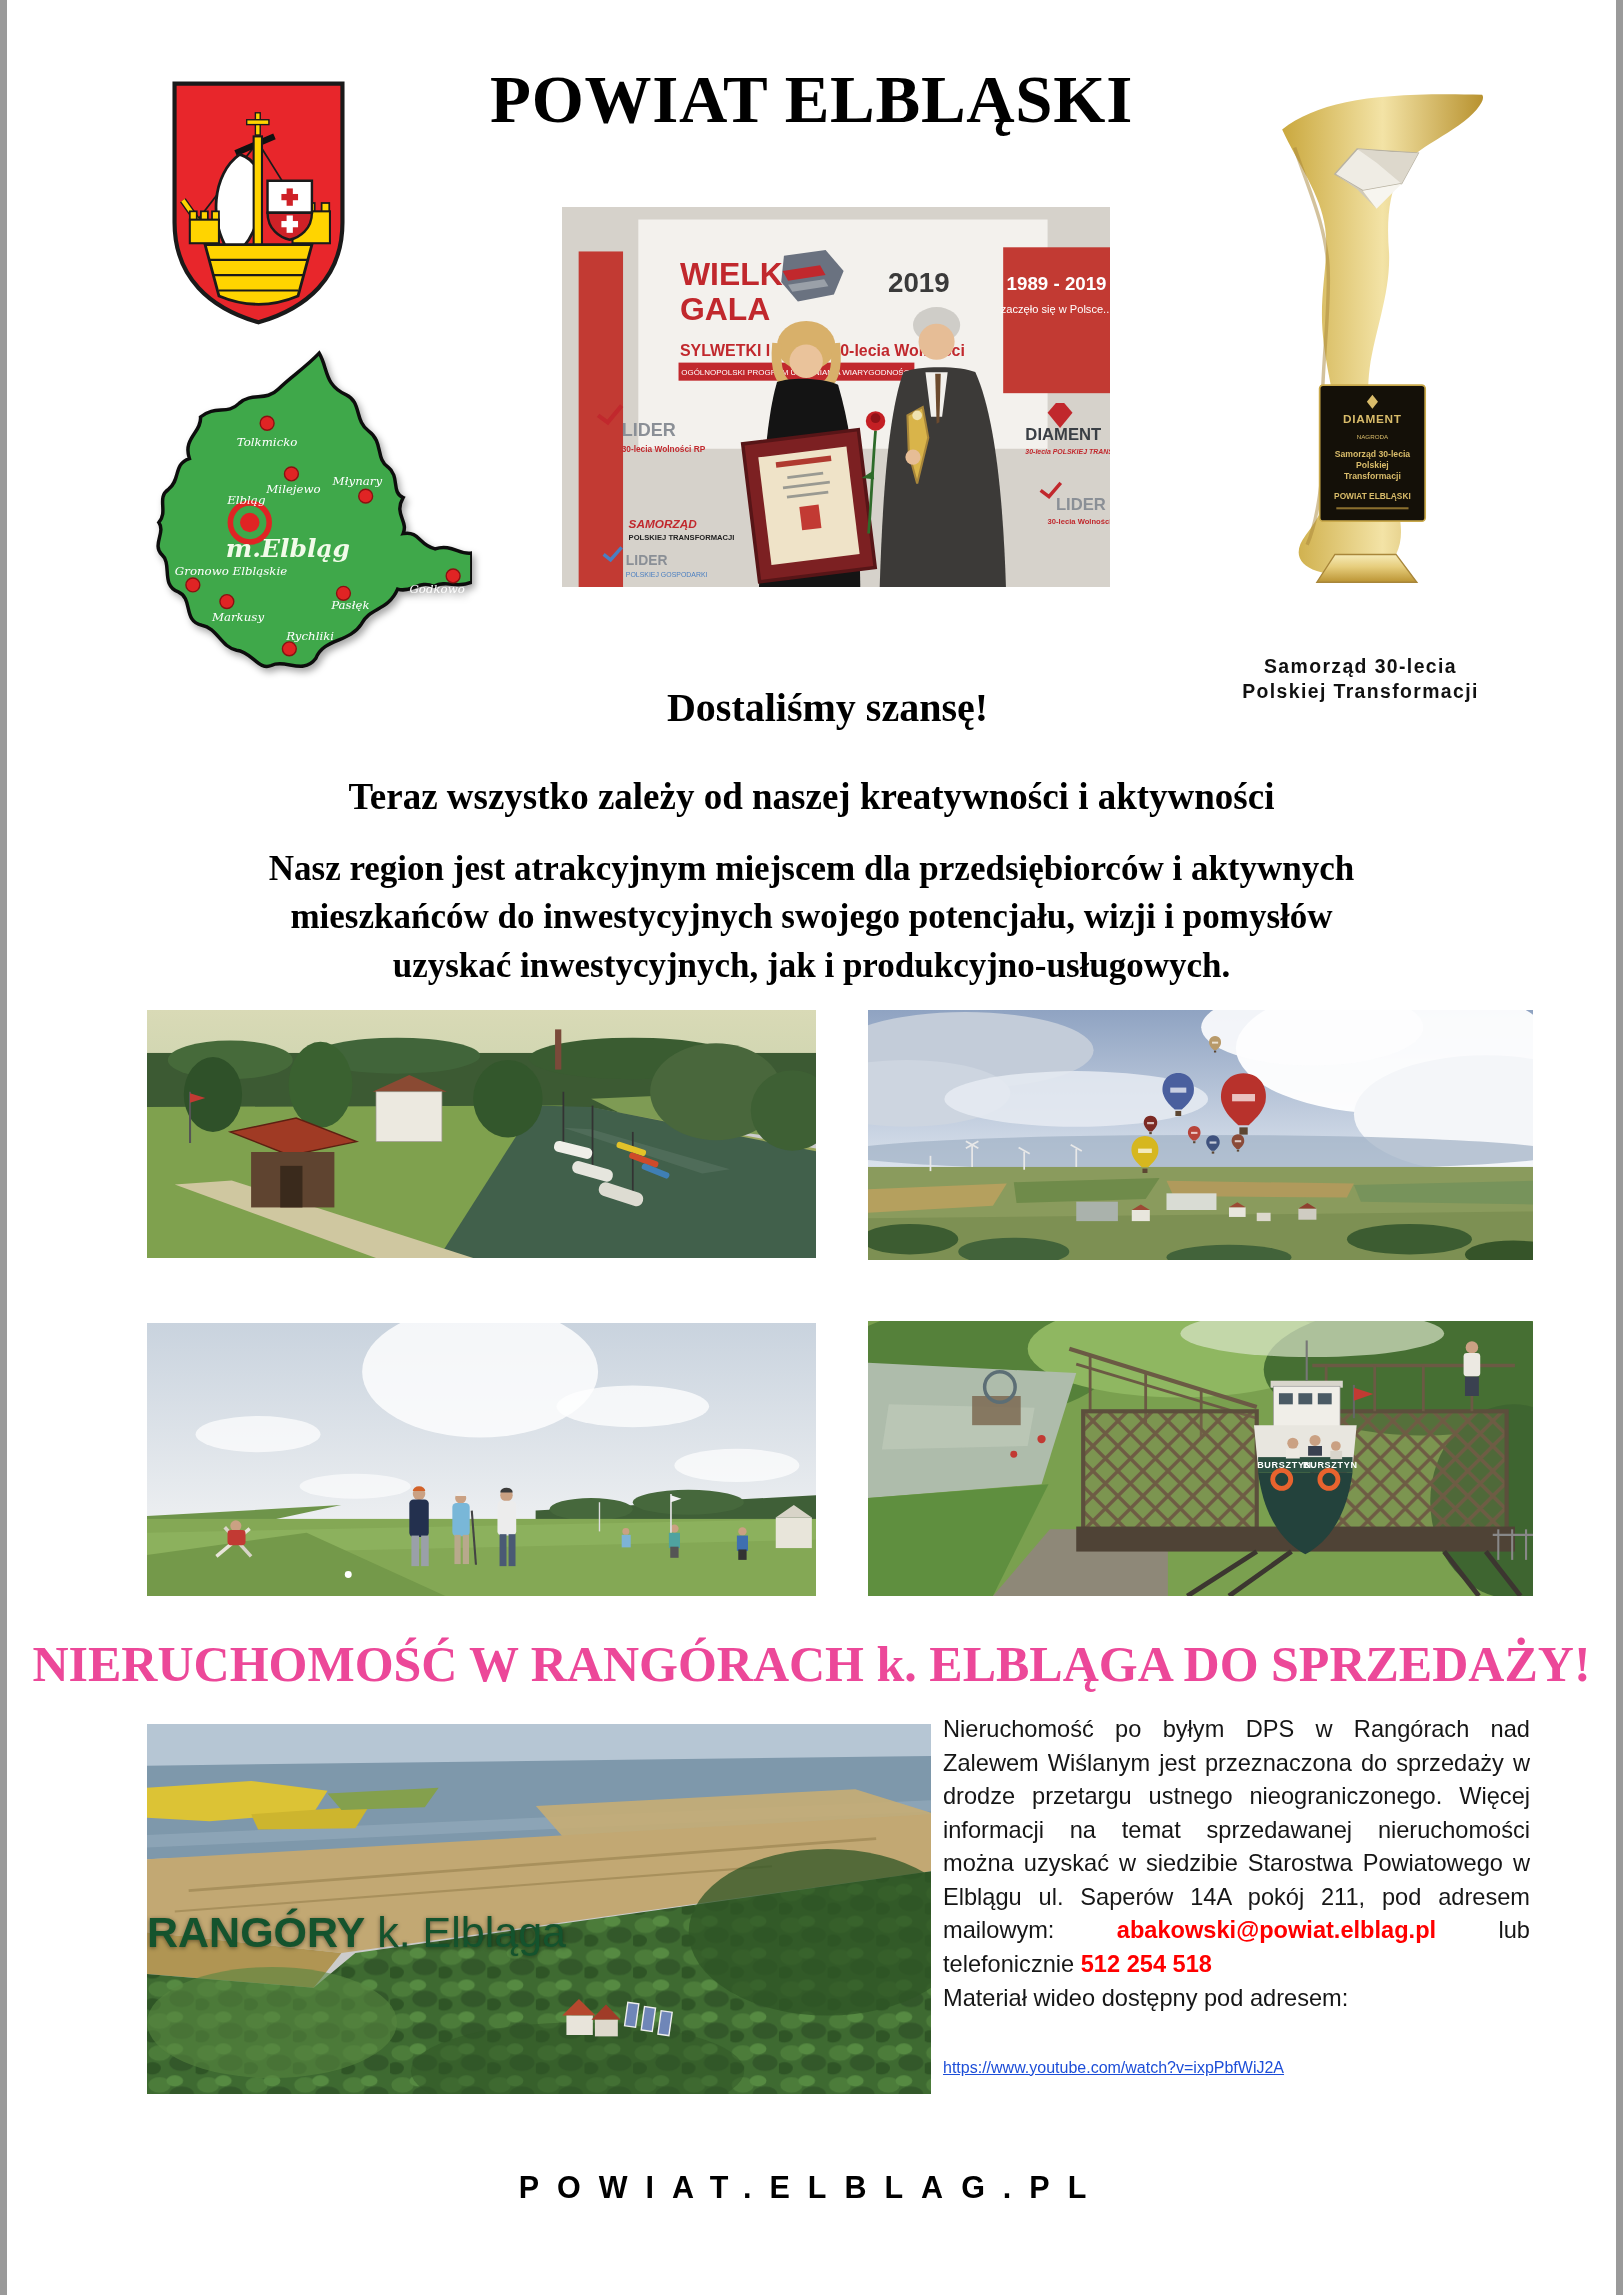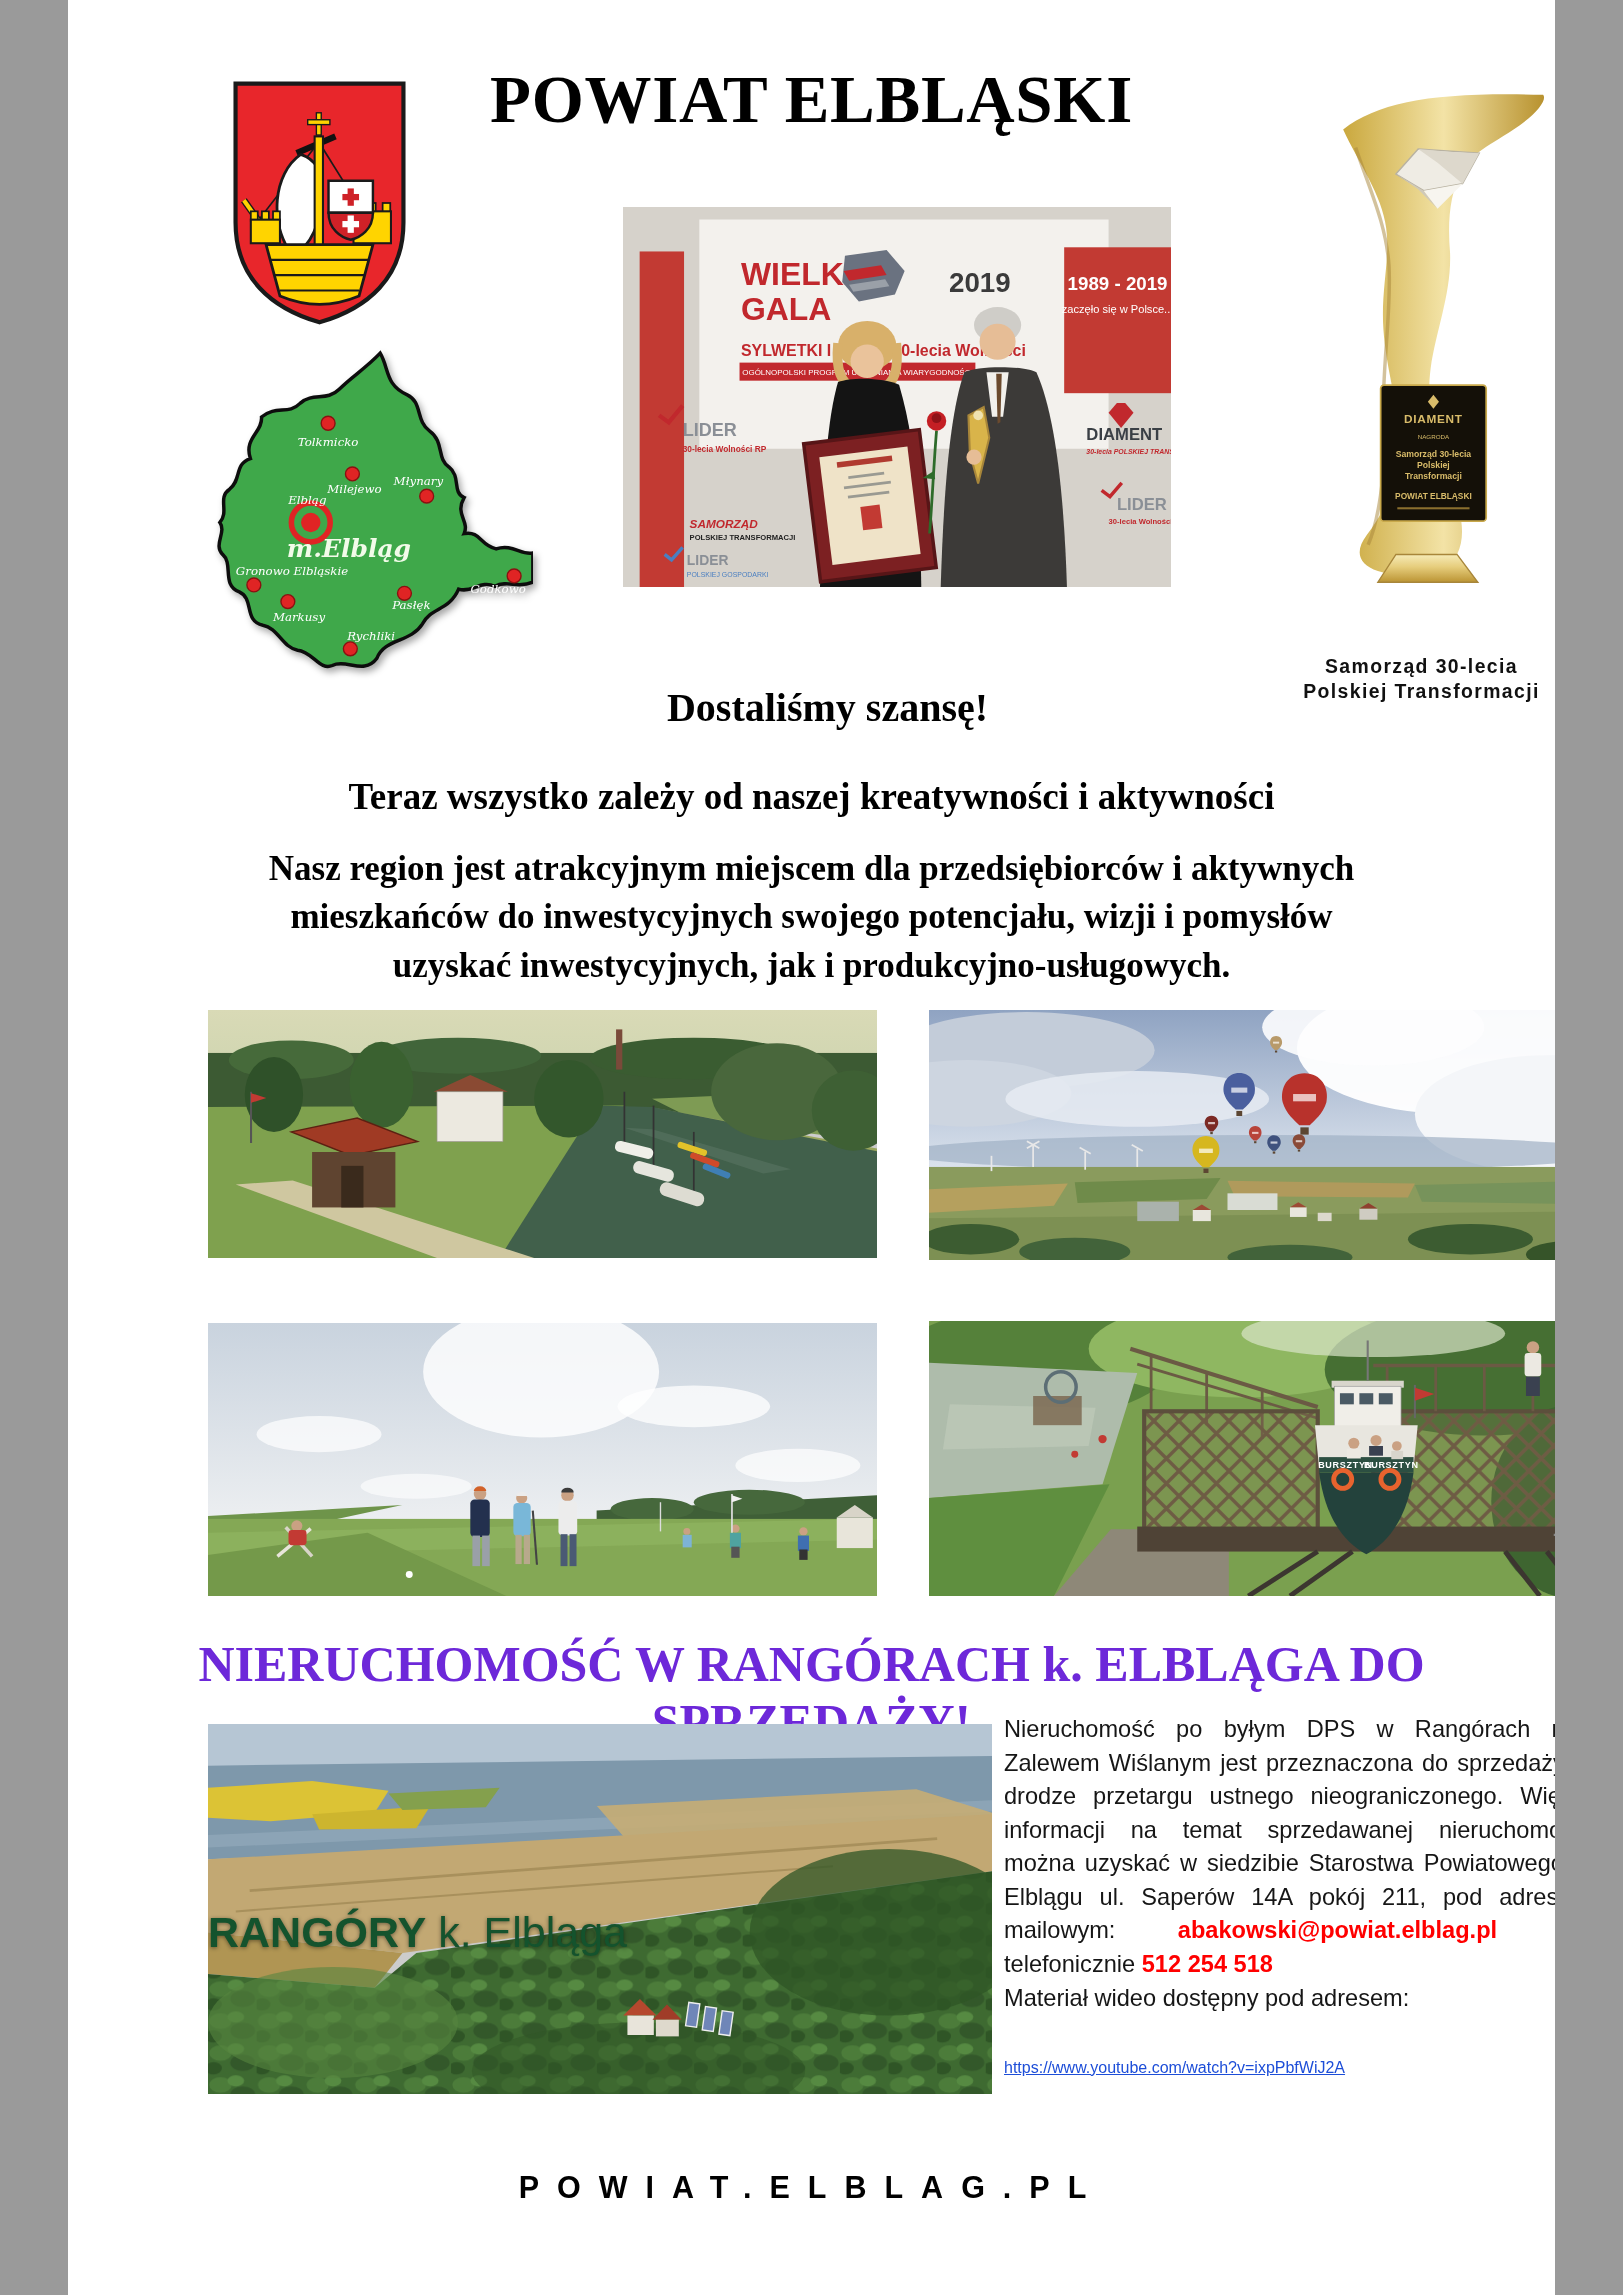--- a/index.html
+++ b/index.html
@@ -1,26 +1,26 @@
 <!DOCTYPE html>
 <html style="font-size:11px"><head>
 <meta charset="utf-8">
 <style>
   html,body{margin:0;padding:0;background:#9a9a9a;}
-  .page{position:relative;width:1487px;height:2295px;margin:0 auto;background:#ffffff;
+  .page{position:relative;width:1609px;height:2295px;margin:0 auto;background:#ffffff;
         overflow:hidden;font-family:"Liberation Serif",serif;color:#000;}
   .abs{position:absolute;}
   .centered{left:0;width:100%;text-align:center;}
 
   .title{top:61px;font-size:67px;font-weight:bold;letter-spacing:0.7px;}
   .h-chance{top:684px;font-size:40px;font-weight:bold;padding-left:16px;}
   .h-creativity{top:775px;font-size:37px;font-weight:bold;}
   .intro{top:845px;font-size:35px;font-weight:bold;line-height:1.38;}
   .intro span{display:block;}
-  .h-sale{top:1635px;font-size:50px;font-weight:bold;color:#6d28d9;}
+  .h-sale{top:1635px;font-size:50px;font-weight:bold;color:#ec4899;}
 
   .trophy-caption{left:1173px;top:654px;width:361px;text-align:center;
       font-family:"Liberation Sans",sans-serif;font-weight:bold;font-size:19.4px;
       letter-spacing:1.4px;line-height:1.3;color:#111;}
 
   .photo{position:absolute;overflow:hidden;background:#ccc;}
   .photo svg{display:block;width:100%;height:100%;}
 
   .rangory-overlay{position:absolute;left:0;top:184px;width:100%;
       color:#14532d;font-family:"Liberation Sans",sans-serif;font-size:43px;

